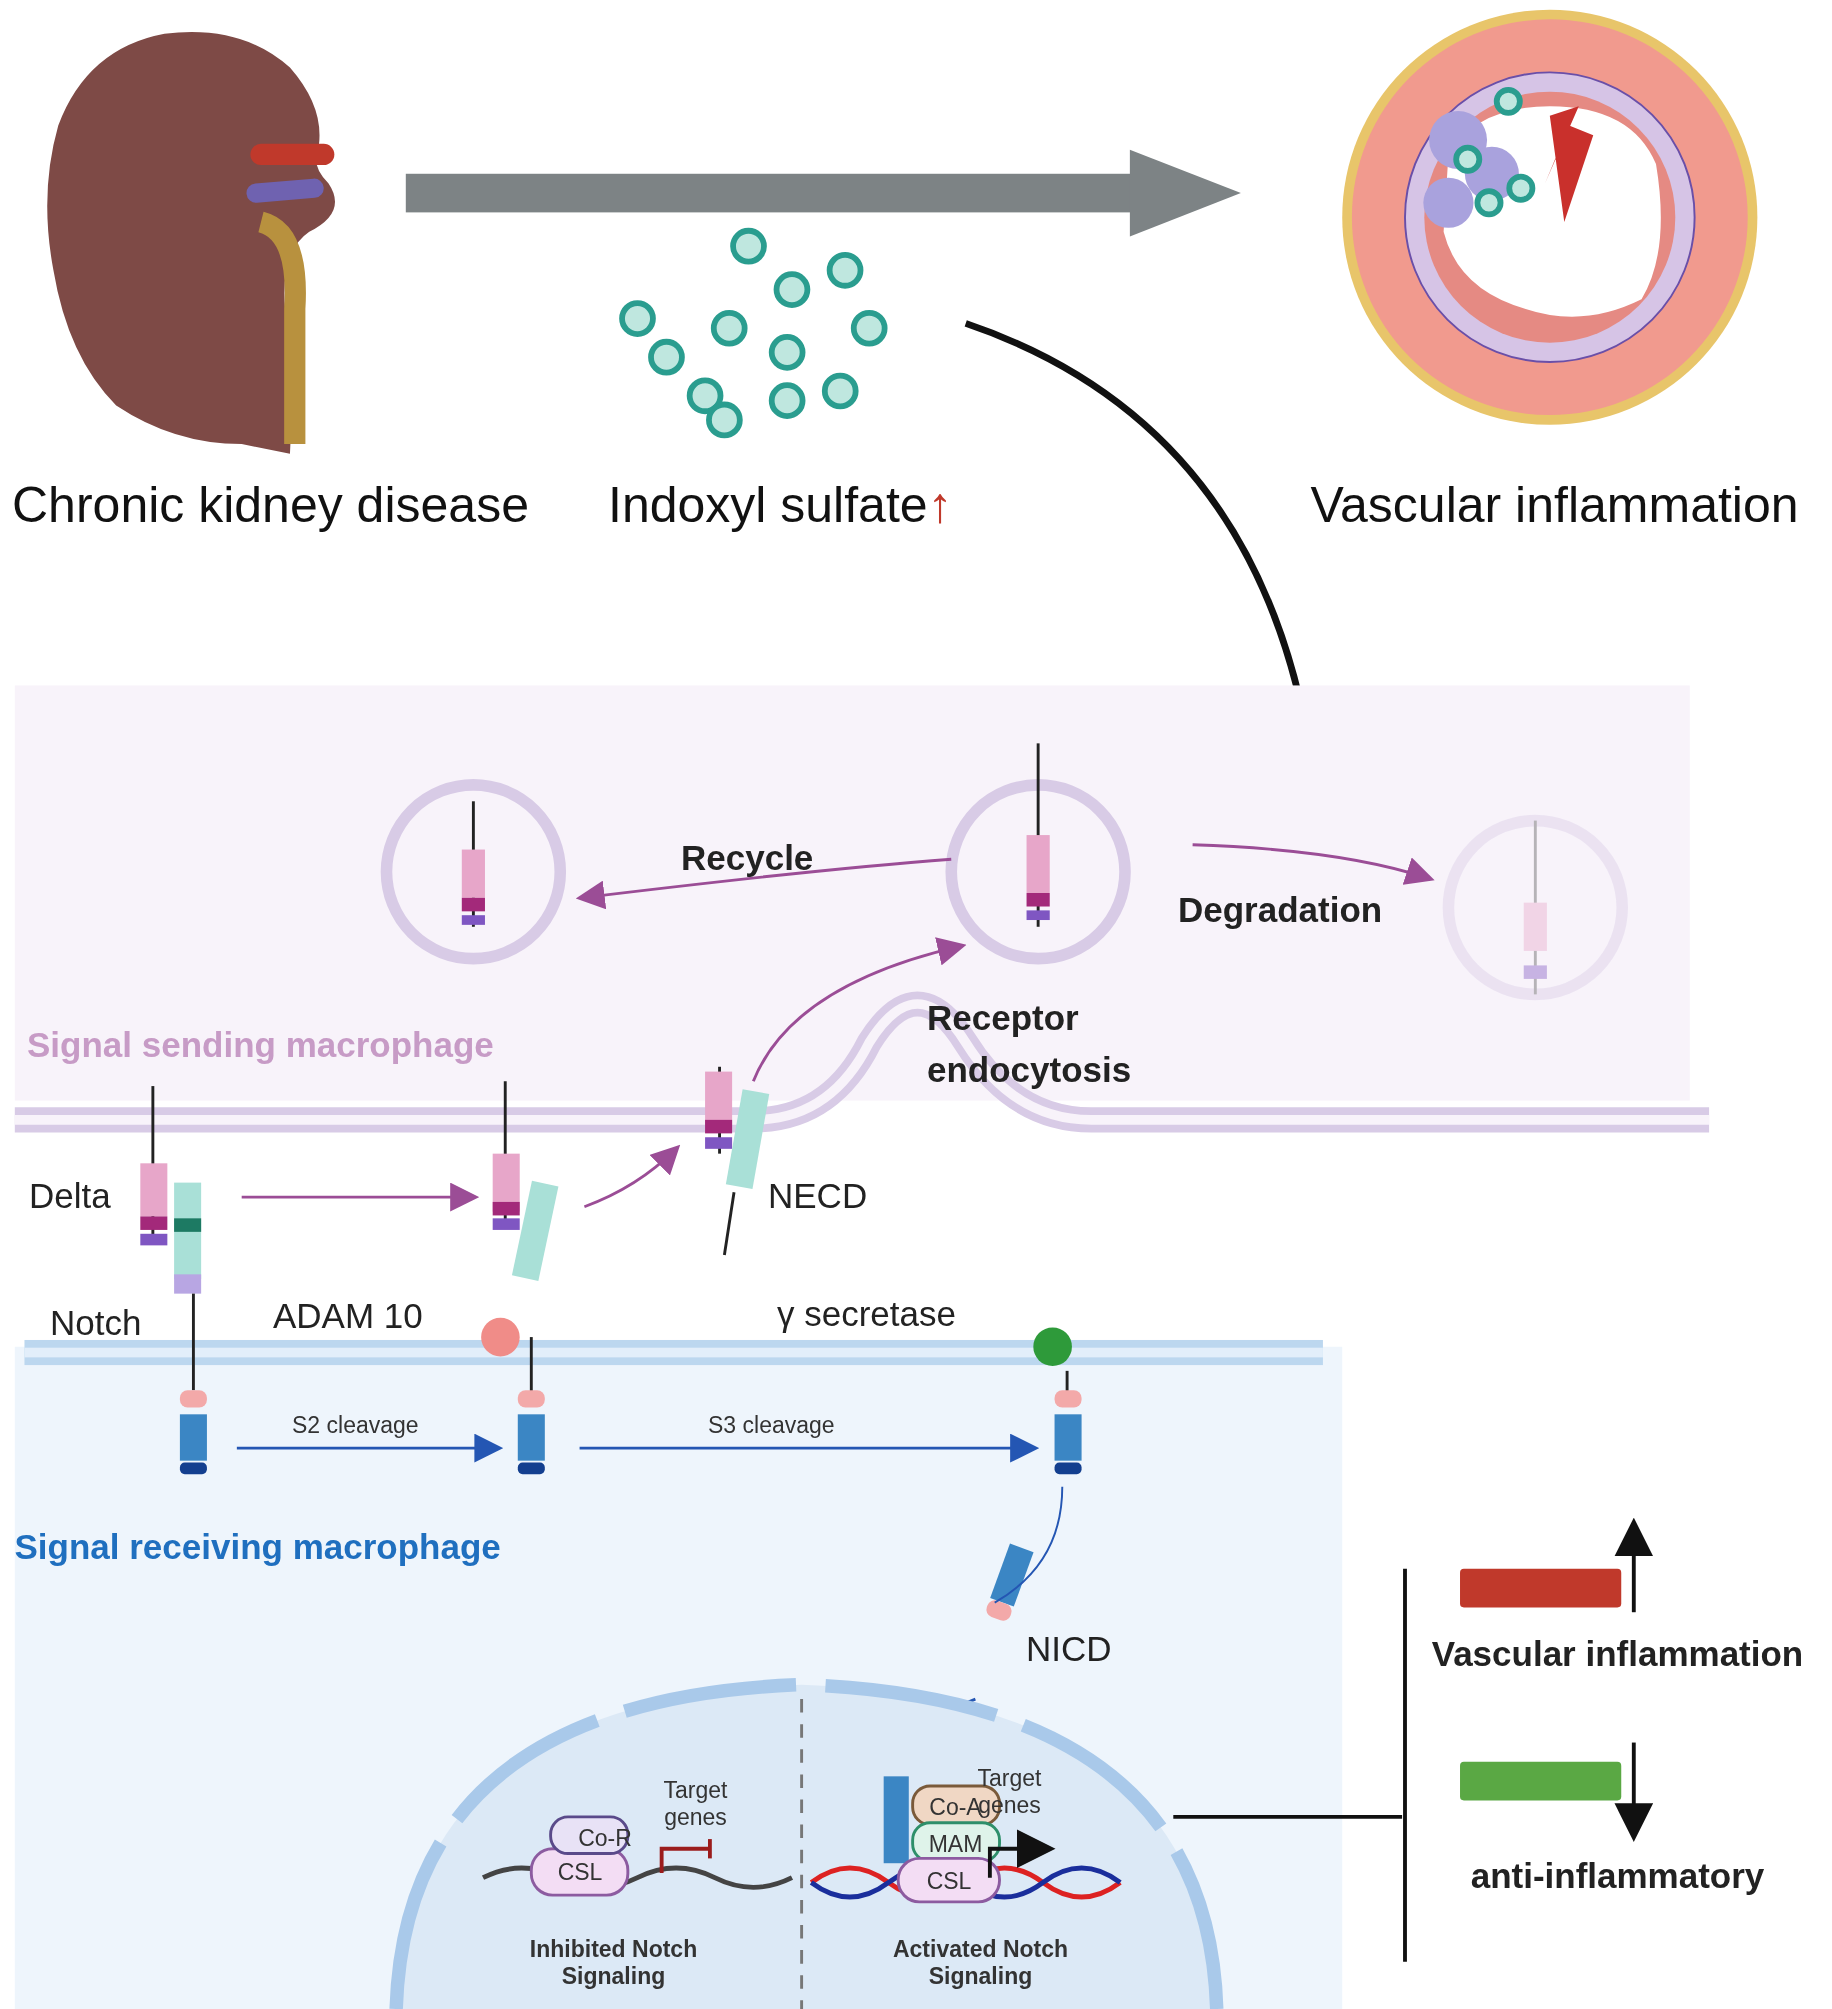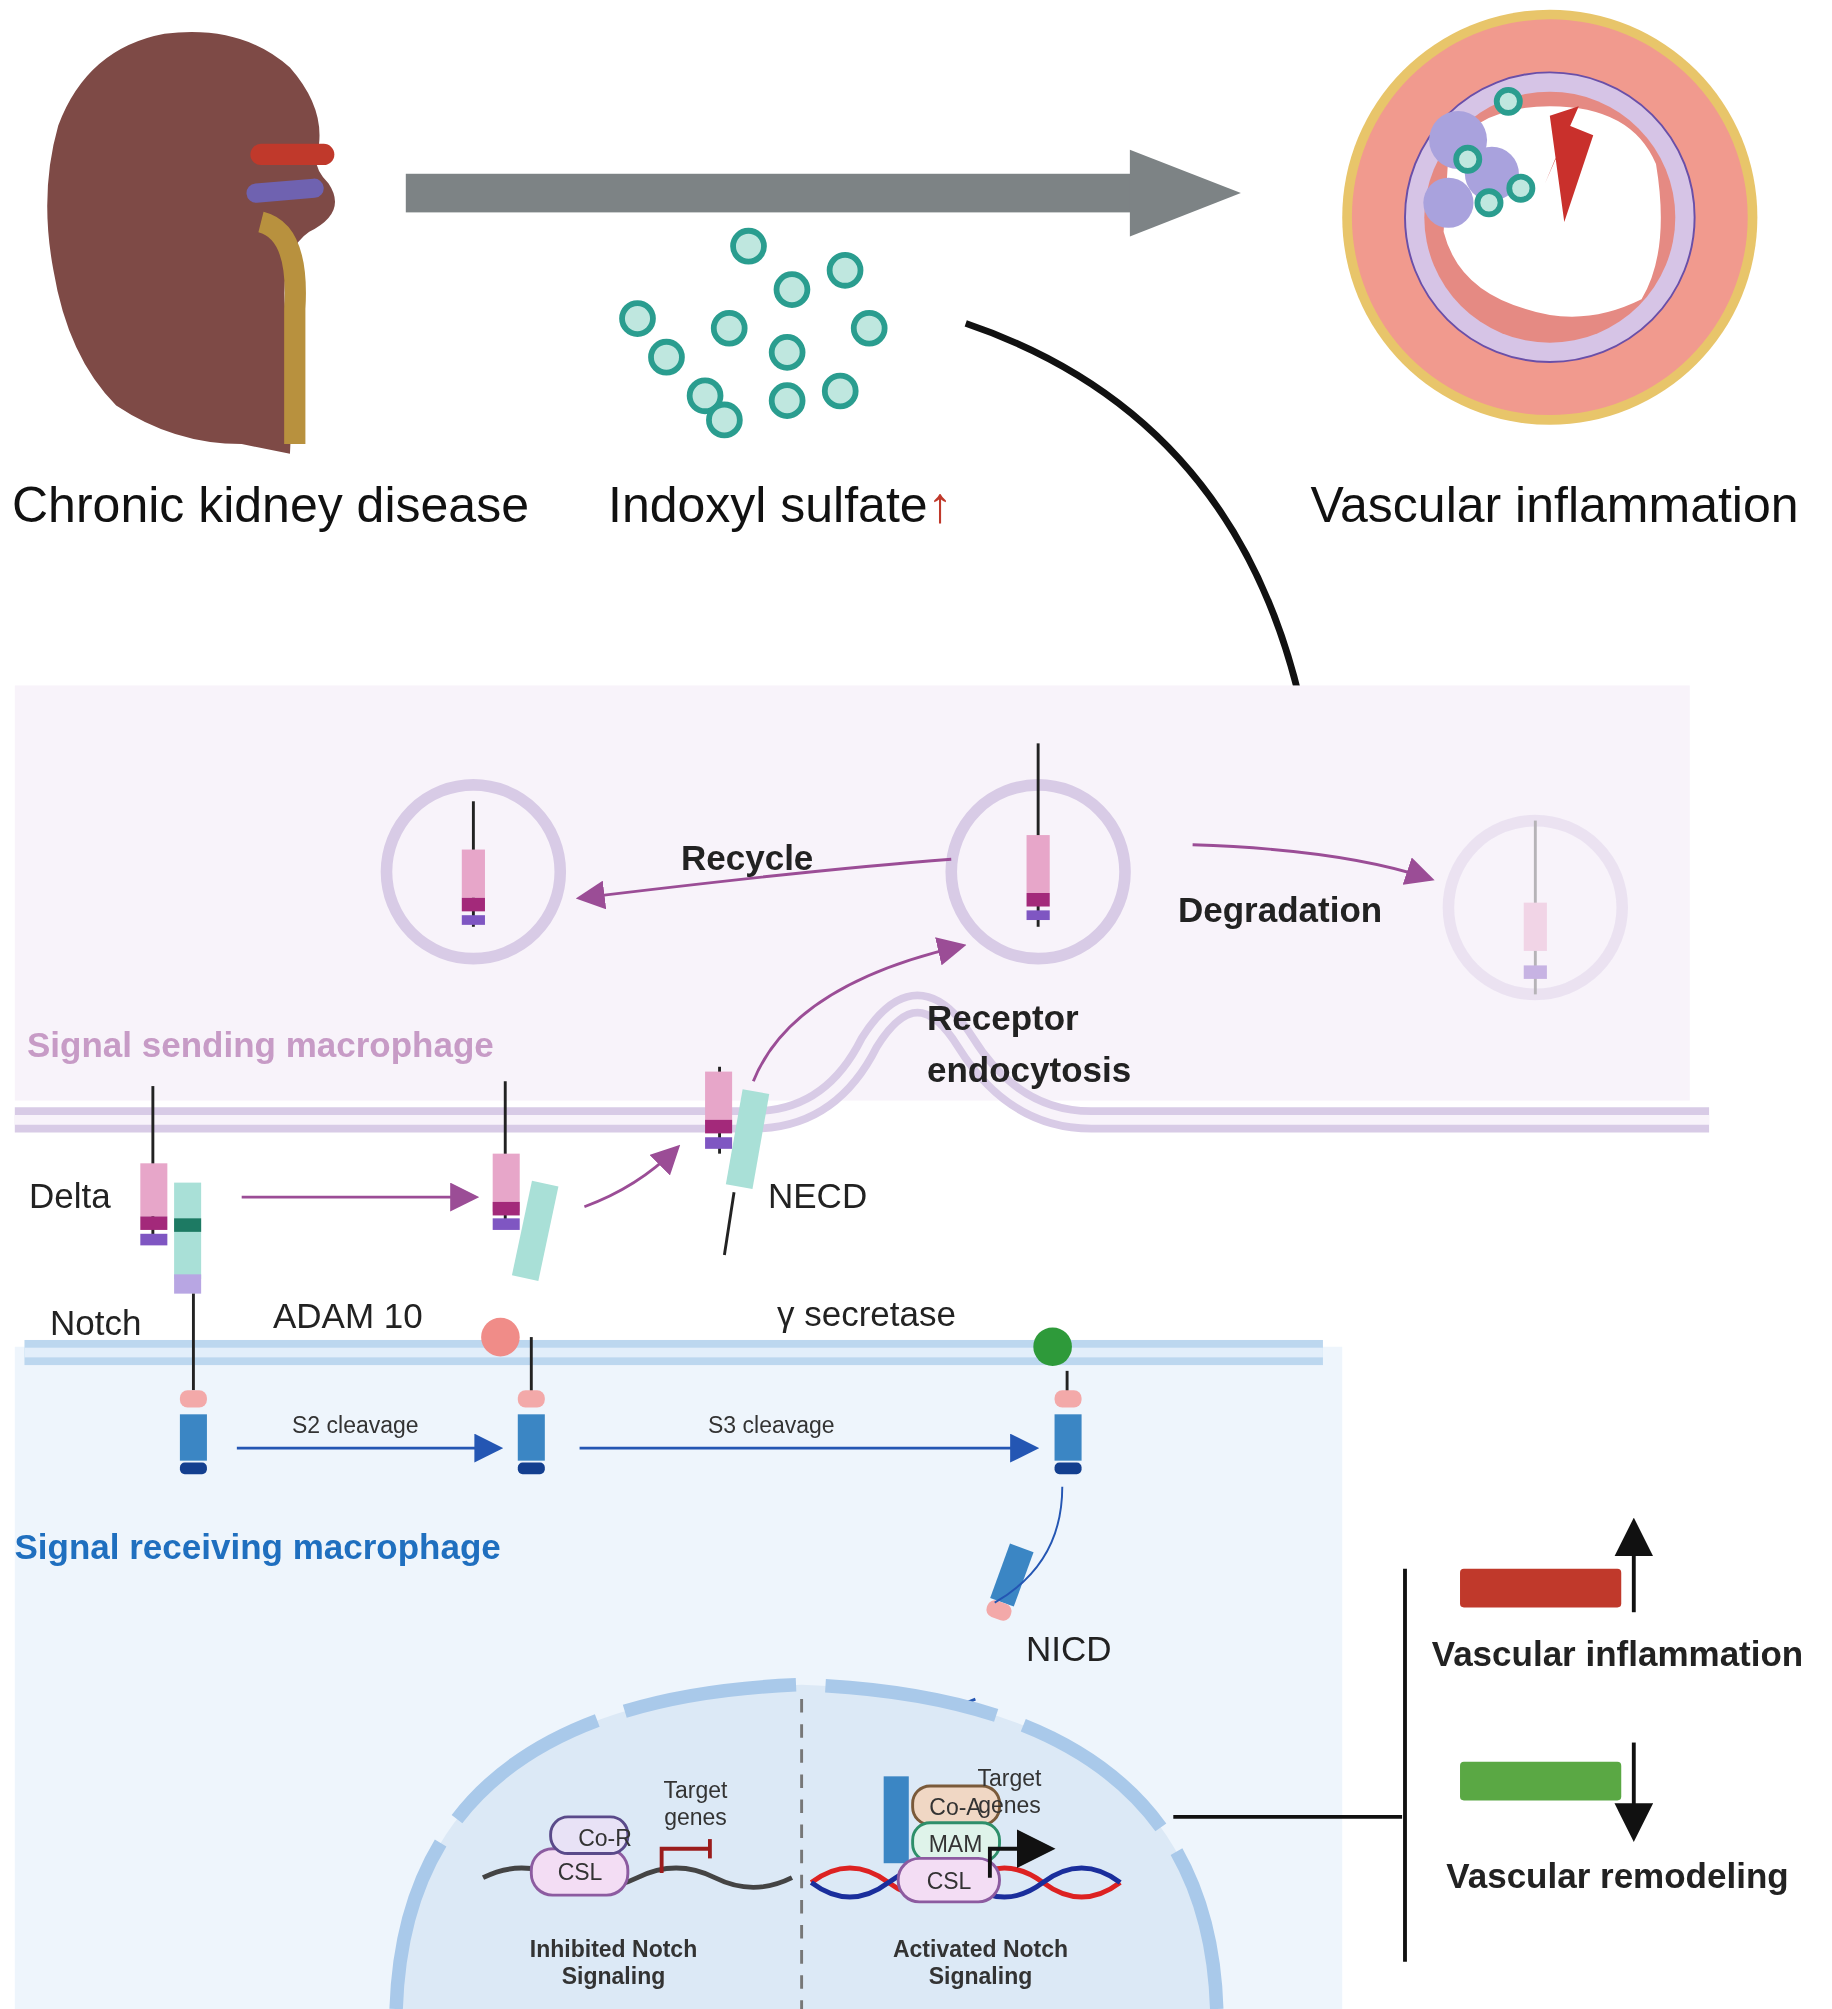--- a/index.html
+++ b/index.html
@@ -225,15 +225,15 @@
 <div class="lbl small" style="left:915px;top:1794px;width:81px;text-align:center;">Co-A</div>
 <div class="lbl small" style="left:915px;top:1831px;width:81px;text-align:center;">MAM</div>
 <div class="lbl small" style="left:903px;top:1868px;width:92px;text-align:center;">CSL</div>
 <div class="lbl small" style="left:961px;top:1765px;width:97px;white-space:normal;text-align:center;">Target genes</div>
 <div class="lbl small bold" style="left:850px;top:1936px;width:261px;white-space:normal;text-align:center;">Activated Notch Signaling</div>
 
 <div class="lbl mid bold" style="left:1410px;top:1632px;width:415px;text-align:center;line-height:44px;">
     <div>Vascular inflammation</div>
   </div>
 <div class="lbl mid bold" style="left:1410px;top:1854px;width:415px;text-align:center;line-height:44px;">
-    <div>Vascular remodeling</div>
+    <div>anti-inflammatory</div>
   </div>
 
 
 </body></html>

